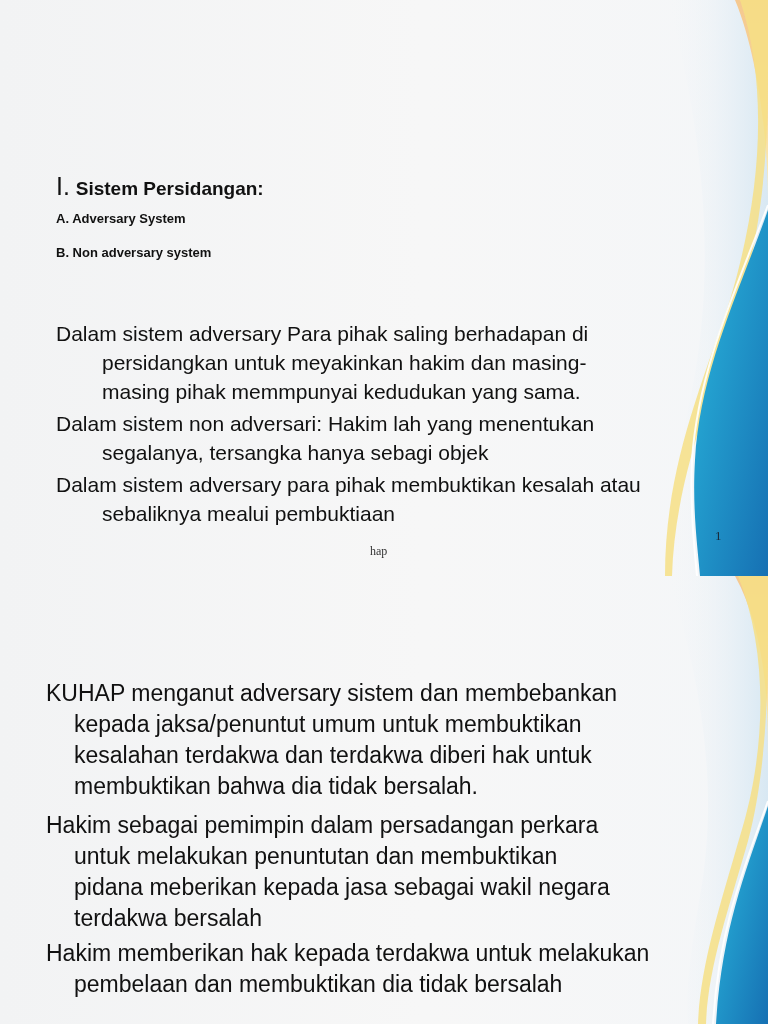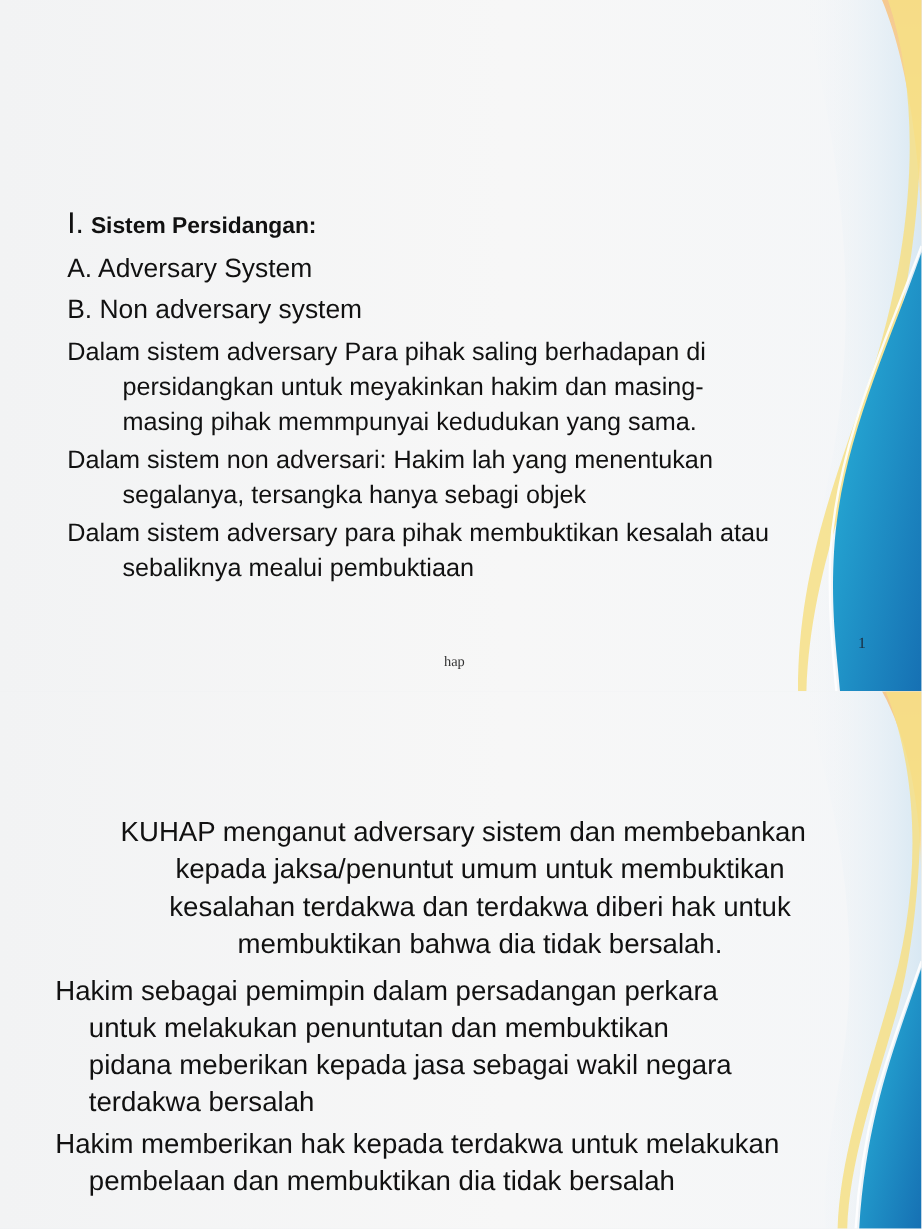--- a/index.html
+++ b/index.html
@@ -17,23 +17,23 @@
     #slide2 { top: 576px; height: 448px; }
     .deco { position: absolute; top: 0; left: 0; }
     .title {
       position: absolute; left: 0; width: 768px; top: 78px;
       text-align: center; font-size: 37px; letter-spacing: -0.5px;
       font-weight: normal; margin: 0;
     }
     .s1-heading { position: absolute; left: 56px; top: 172px; font-size: 21px; text-align: right; }
     .s1-heading .num { font-size: 25px; font-weight: normal; }
     .s1-heading .lbl { font-weight: bold; font-size: 19px; }
-    .line { position: absolute; white-space: nowrap; font-size: 22px; }
+    .line { position: absolute; white-space: nowrap; font-size: 13px; font-weight: bold; }
     .para { position: absolute; left: 56px; width: 660px; font-size: 21px; line-height: 29px; }
-    .para .first { display: block; white-space: nowrap; }
+    .para .first { display: block; white-space: nowrap; margin-top: 40px; }
     .para .cont { display: block; padding-left: 46px; white-space: nowrap; }
     .para2 { position: absolute; left: 46px; width: 680px; font-size: 23px; line-height: 31px; }
     .para2 .first { display: block; white-space: nowrap; }
     .para2 .cont { display: block; padding-left: 28px; white-space: nowrap; }
     .footer-text {
       position: absolute; top: 544px; left: 370px;
       font-family: Liberation Serif, serif; font-size: 12px; color: #333;
     }
     .page-num {
       position: absolute; top: 528px; left: 715px;
@@ -113,21 +113,21 @@
         <stop offset="1" stop-color="#d8e8f3"></stop>
       </linearGradient>
     </defs>
     <path d="M668 0 C 700 100, 720 210, 700 320 C 690 380, 685 420, 688 448 L 768 448 L 768 0 Z" fill="url(#g2pale)"></path>
     <path d="M735 0 C 768 60, 768 140, 768 180 L 768 0 Z" fill="url(#g2orange)"></path>
     <path d="M738 0 C 770 80, 765 180, 740 260 C 720 330, 700 390, 698 448 L 706 448 C 708 392, 728 335, 748 265 C 768 190, 768 100, 768 50 L 768 0 Z" fill="#f6df85" opacity="0.85"></path>
     <path d="M768 230 C 748 290, 722 350, 716 448 L 768 448 Z" fill="url(#g2blue)"></path>
     <path d="M768 225 C 746 288, 719 348, 713 448" fill="none" stroke="#ffffff" stroke-width="2" opacity="0.9"></path>
   </svg>
 
-  <div class="para2" style="top:102px;text-align:center;">
+  <div class="para2" style="top:102px;">
     <span class="first">KUHAP menganut adversary sistem dan membebankan</span>
     <span class="cont">kepada jaksa/penuntut umum untuk membuktikan</span>
     <span class="cont">kesalahan terdakwa dan terdakwa diberi hak untuk</span>
     <span class="cont">membuktikan bahwa dia tidak bersalah.</span>
   </div>
 
   <div class="para2" style="top:234px;">
     <span class="first">Hakim sebagai pemimpin dalam persadangan perkara</span>
     <span class="cont">untuk melakukan penuntutan dan membuktikan</span>
     <span class="cont">pidana meberikan kepada jasa sebagai wakil negara</span>

